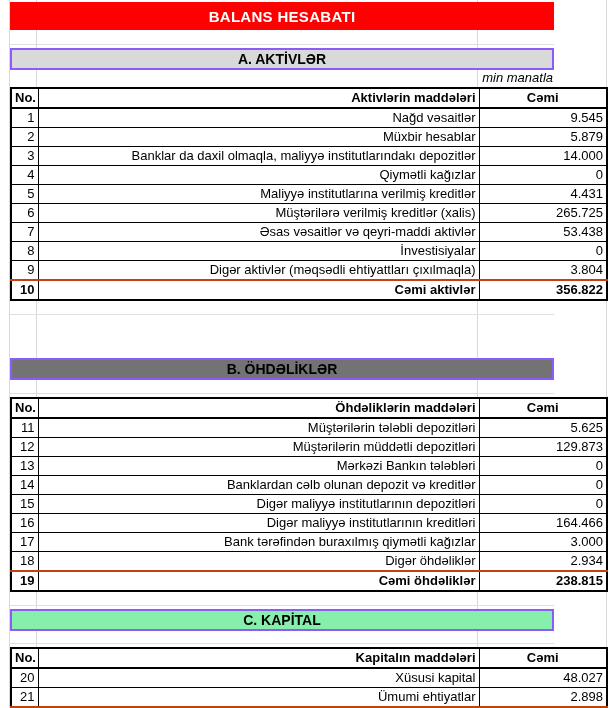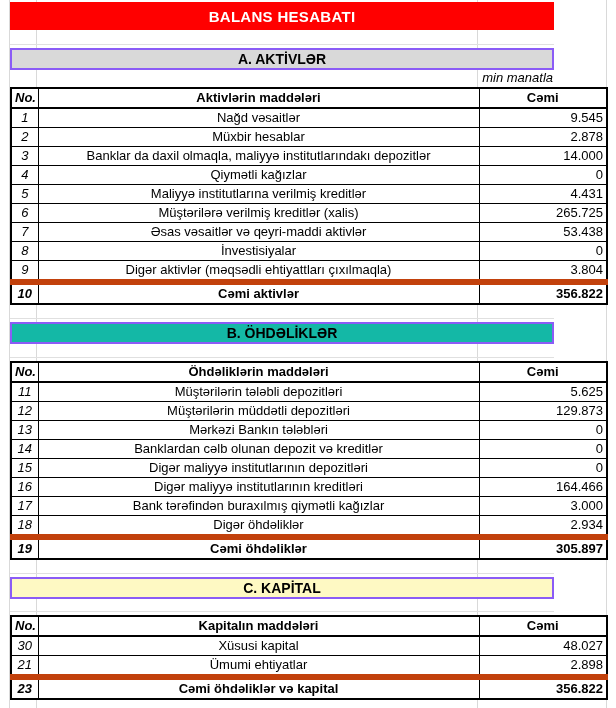--- a/index.html
+++ b/index.html
@@ -46,25 +46,25 @@
     border: 2px solid #000; font-size: 13px;
   }
   table.sheet-table col.c-no  { width: 27px; }
   table.sheet-table col.c-lbl { width: 441px; }
   table.sheet-table col.c-val { width: 128px; }
   table.sheet-table th, table.sheet-table td {
     border: 1px solid #000; background: #fff; height: 18px; line-height: 18px;
     padding: 0 3px; white-space: nowrap; overflow: hidden;
   }
   table.sheet-table thead th { font-weight: bold; border-bottom: 2px solid #000; }
-  th.h-no, td.c-no { text-align: center; padding: 0 1px; font-style: italic; }
-  th.h-lbl, td.c-lbl { text-align: center; }
+  th.h-no, td.c-no { text-align: right; padding: 0 1px; }
+  th.h-lbl, td.c-lbl { text-align: right; }
   th.h-val { text-align: center; }
   td.c-val { text-align: right; }
-  tr.total td { font-weight: bold; border-top: 6px solid #c2410c; }
+  tr.total td { font-weight: bold; border-top: 2px solid #c2410c; }
 </style>
 </head>
 <body>
 
 <div class="vline v1"></div>
 <div class="vline v2"></div>
 <div class="vline v3"></div>
 <div class="vline v4"></div>
 
 <div class="sheet">
@@ -101,21 +101,21 @@
     </thead>
     <tbody>
       <tr>
         <td class="c-no">1</td>
         <td class="c-lbl">Nağd vəsaitlər</td>
         <td class="c-val">9.545</td>
       </tr>
       <tr>
         <td class="c-no">2</td>
         <td class="c-lbl">Müxbir hesablar</td>
-        <td class="c-val">2.878</td>
+        <td class="c-val">5.879</td>
       </tr>
       <tr>
         <td class="c-no">3</td>
         <td class="c-lbl">Banklar da daxil olmaqla, maliyyə institutlarındakı depozitlər</td>
         <td class="c-val">14.000</td>
       </tr>
       <tr>
         <td class="c-no">4</td>
         <td class="c-lbl">Qiymətli kağızlar</td>
         <td class="c-val">0</td>
@@ -150,21 +150,21 @@
         <td class="c-lbl">Cəmi aktivlər</td>
         <td class="c-val">356.822</td>
       </tr>
     </tbody>
   </table>
 
   <div class="gap g2">
       <div class="hairline"></div>
     </div>
 
-  <div class="section-header" style="background: #14b8a6;">
+  <div class="section-header" style="background: #737373; margin-top: 40px;">
     <span>B. ÖHDƏLİKLƏR</span>
   </div>
 
   <div class="gap g2">
       <div class="hairline"></div>
     </div>
 
   <table class="sheet-table">
     <colgroup>
         <col class="c-no">
@@ -215,30 +215,30 @@
         <td class="c-val">3.000</td>
       </tr>
       <tr>
         <td class="c-no">18</td>
         <td class="c-lbl">Digər öhdəliklər</td>
         <td class="c-val">2.934</td>
       </tr>
       <tr class="total">
         <td class="c-no">19</td>
         <td class="c-lbl">Cəmi öhdəliklər</td>
-        <td class="c-val">305.897</td>
+        <td class="c-val">238.815</td>
       </tr>
     </tbody>
   </table>
 
   <div class="gap g2">
       <div class="hairline"></div>
     </div>
 
-  <div class="section-header" style="background: #fef9c3;">
+  <div class="section-header" style="background: #86efac;">
     <span>C. KAPİTAL</span>
   </div>
 
   <div class="gap g3">
       <div class="hairline"></div>
     </div>
 
   <table class="sheet-table">
     <colgroup>
         <col class="c-no">
@@ -247,21 +247,21 @@
       </colgroup>
     <thead>
       <tr>
         <th class="h-no">No.</th>
         <th class="h-lbl">Kapitalın maddələri</th>
         <th class="h-val">Cəmi</th>
       </tr>
     </thead>
     <tbody>
       <tr>
-        <td class="c-no">30</td>
+        <td class="c-no">20</td>
         <td class="c-lbl">Xüsusi kapital</td>
         <td class="c-val">48.027</td>
       </tr>
       <tr>
         <td class="c-no">21</td>
         <td class="c-lbl">Ümumi ehtiyatlar</td>
         <td class="c-val">2.898</td>
       </tr>
       <tr class="total">
         <td class="c-no">23</td>

